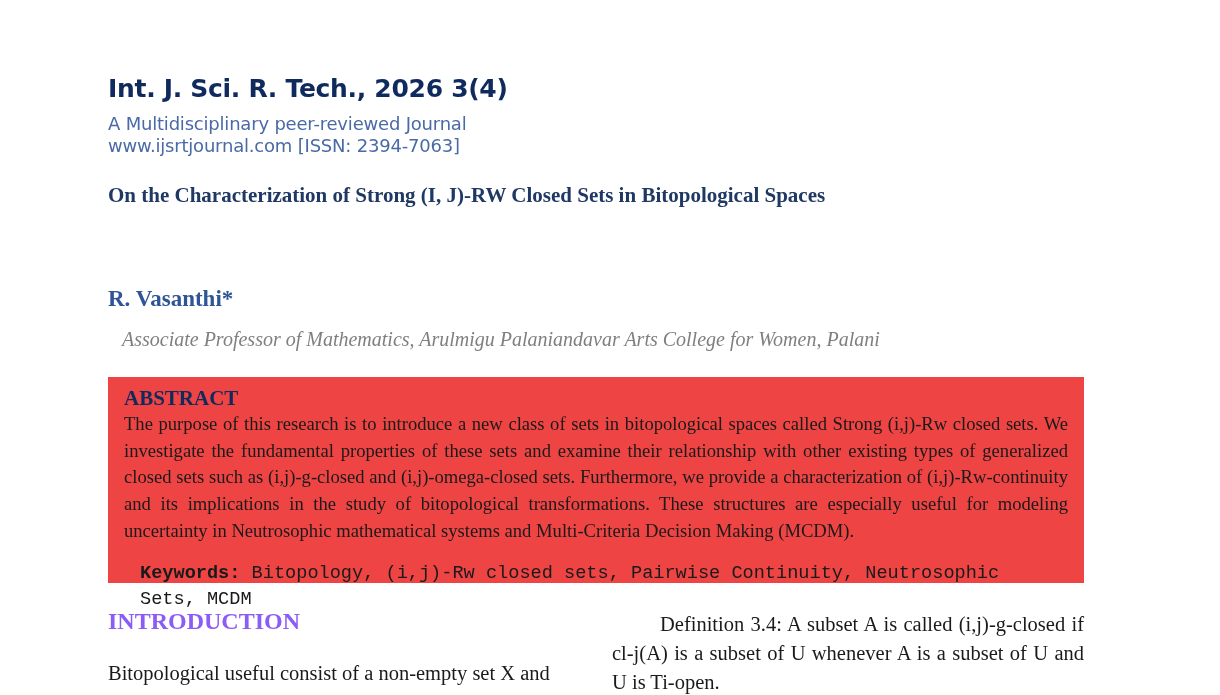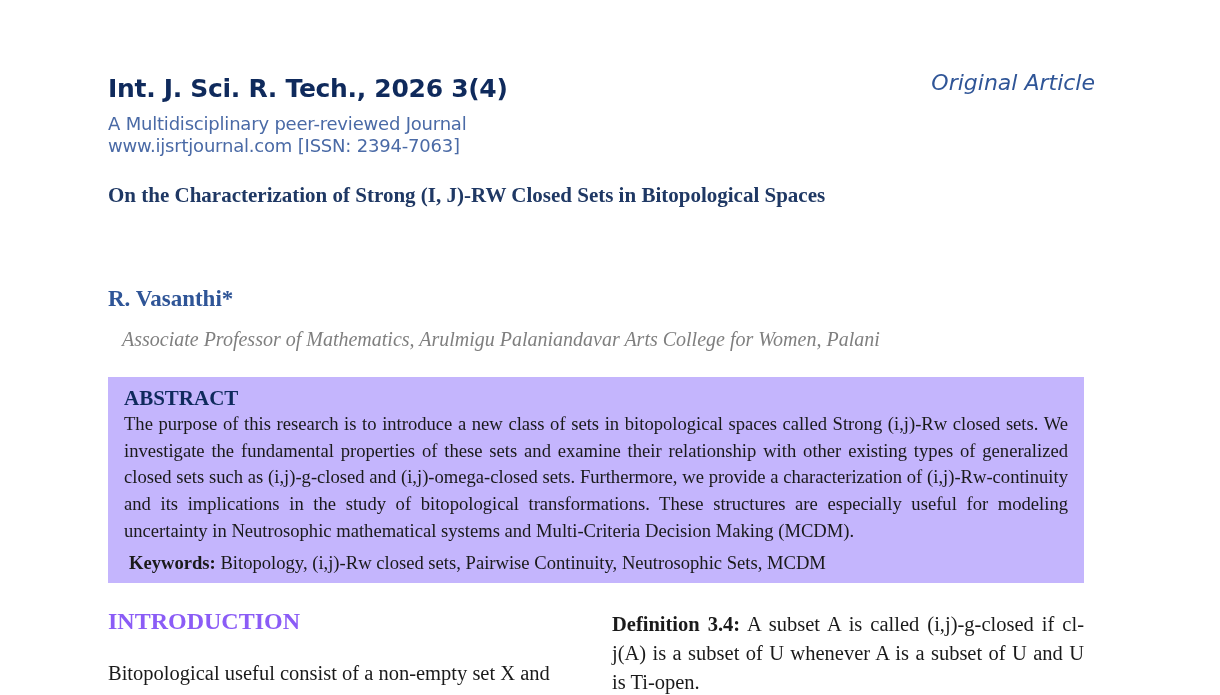--- a/index.html
+++ b/index.html
@@ -35,62 +35,61 @@
       font-size: 23px; color: #2f5597; white-space: nowrap;
     }
     .affiliation {
       position: absolute; left: 122px; top: 328px;
       font-family: "Liberation Serif", serif; font-style: italic;
       font-size: 20px; color: #7f7f7f; white-space: nowrap;
     }
 
     .abstract-box {
       position: absolute; left: 108px; top: 377px; width: 976px; height: 206px;
-      background: #c4b5fd; box-sizing: border-box; padding: 8px 16px 0 16px;
+      background: #ef4444; box-sizing: border-box; padding: 8px 16px 0 16px;
     }
     .abstract-heading {
       font-family: "Liberation Serif", serif; font-weight: bold;
       font-size: 21px; color: #0f2a5c; line-height: 26px; margin: 0;
     }
     .abstract-text {
       font-family: "Liberation Serif", serif; font-size: 18.6px; color: #1a1a1a;
       line-height: 26.7px; text-align: justify; margin: 0;
     }
     .keywords {
-      font-family: Liberation Serif, serif; font-size: 18.6px; color: #1a1a1a;
-      line-height: 26.7px; margin: 5px;
+      font-family: Liberation Mono, monospace; font-size: 18.6px; color: #1a1a1a;
+      line-height: 26.7px; margin: 16px;
     }
     .keywords-label { font-weight: bold; }
 
     .section-heading {
       position: absolute; left: 108px; top: 608px;
       font-family: "Liberation Serif", serif; font-weight: bold;
       font-size: 24px; color: #8b5cf6; white-space: nowrap;
     }
     .col-left-text {
       position: absolute; left: 108px; top: 659px; width: 472px;
       font-family: "Liberation Serif", serif; font-size: 20.5px; color: #1a1a1a;
       line-height: 29px; margin: 0;
     }
     .col-right-text {
       position: absolute; left: 612px; top: 610px; width: 472px;
       font-family: "Liberation Serif", serif; font-size: 20.5px; color: #1a1a1a;
       line-height: 29px; text-align: justify; margin: 0;
     }
-    .def-label { font-weight: bold; }
+    .def-label { font-weight: normal; margin-left: 48px; }
   </style>
 </head>
 <body>
 
 <div class="page">
 
   <div class="journal-title">Int. J. Sci. R. Tech., 2026 3(4)</div>
   <div class="journal-sub line1">A Multidisciplinary peer-reviewed Journal</div>
   <div class="journal-sub line2">www.ijsrtjournal.com [ISSN: 2394-7063]</div>
-  <div class="article-type">Original Article</div>
 
   <h1 class="paper-title">On the Characterization of Strong (I, J)-RW Closed Sets in Bitopological Spaces</h1>
   <div class="author">R. Vasanthi*</div>
   <div class="affiliation">Associate Professor of Mathematics, Arulmigu Palaniandavar Arts College for Women, Palani</div>
 
   <div class="abstract-box">
     <h2 class="abstract-heading">ABSTRACT</h2>
     <p class="abstract-text">The purpose of this research is to introduce a new class of sets in bitopological spaces called Strong (i,j)-Rw closed sets. We investigate the fundamental properties of these sets and examine their relationship with other existing types of generalized closed sets such as (i,j)-g-closed and (i,j)-omega-closed sets. Furthermore, we provide a characterization of (i,j)-Rw-continuity and its implications in the study of bitopological transformations. These structures are especially useful for modeling uncertainty in Neutrosophic mathematical systems and Multi-Criteria Decision Making (MCDM).</p>
     <p class="keywords"><span class="keywords-label">Keywords:</span><span> Bitopology, (i,j)-Rw closed sets, Pairwise Continuity, Neutrosophic Sets, MCDM</span></p>
   </div>

